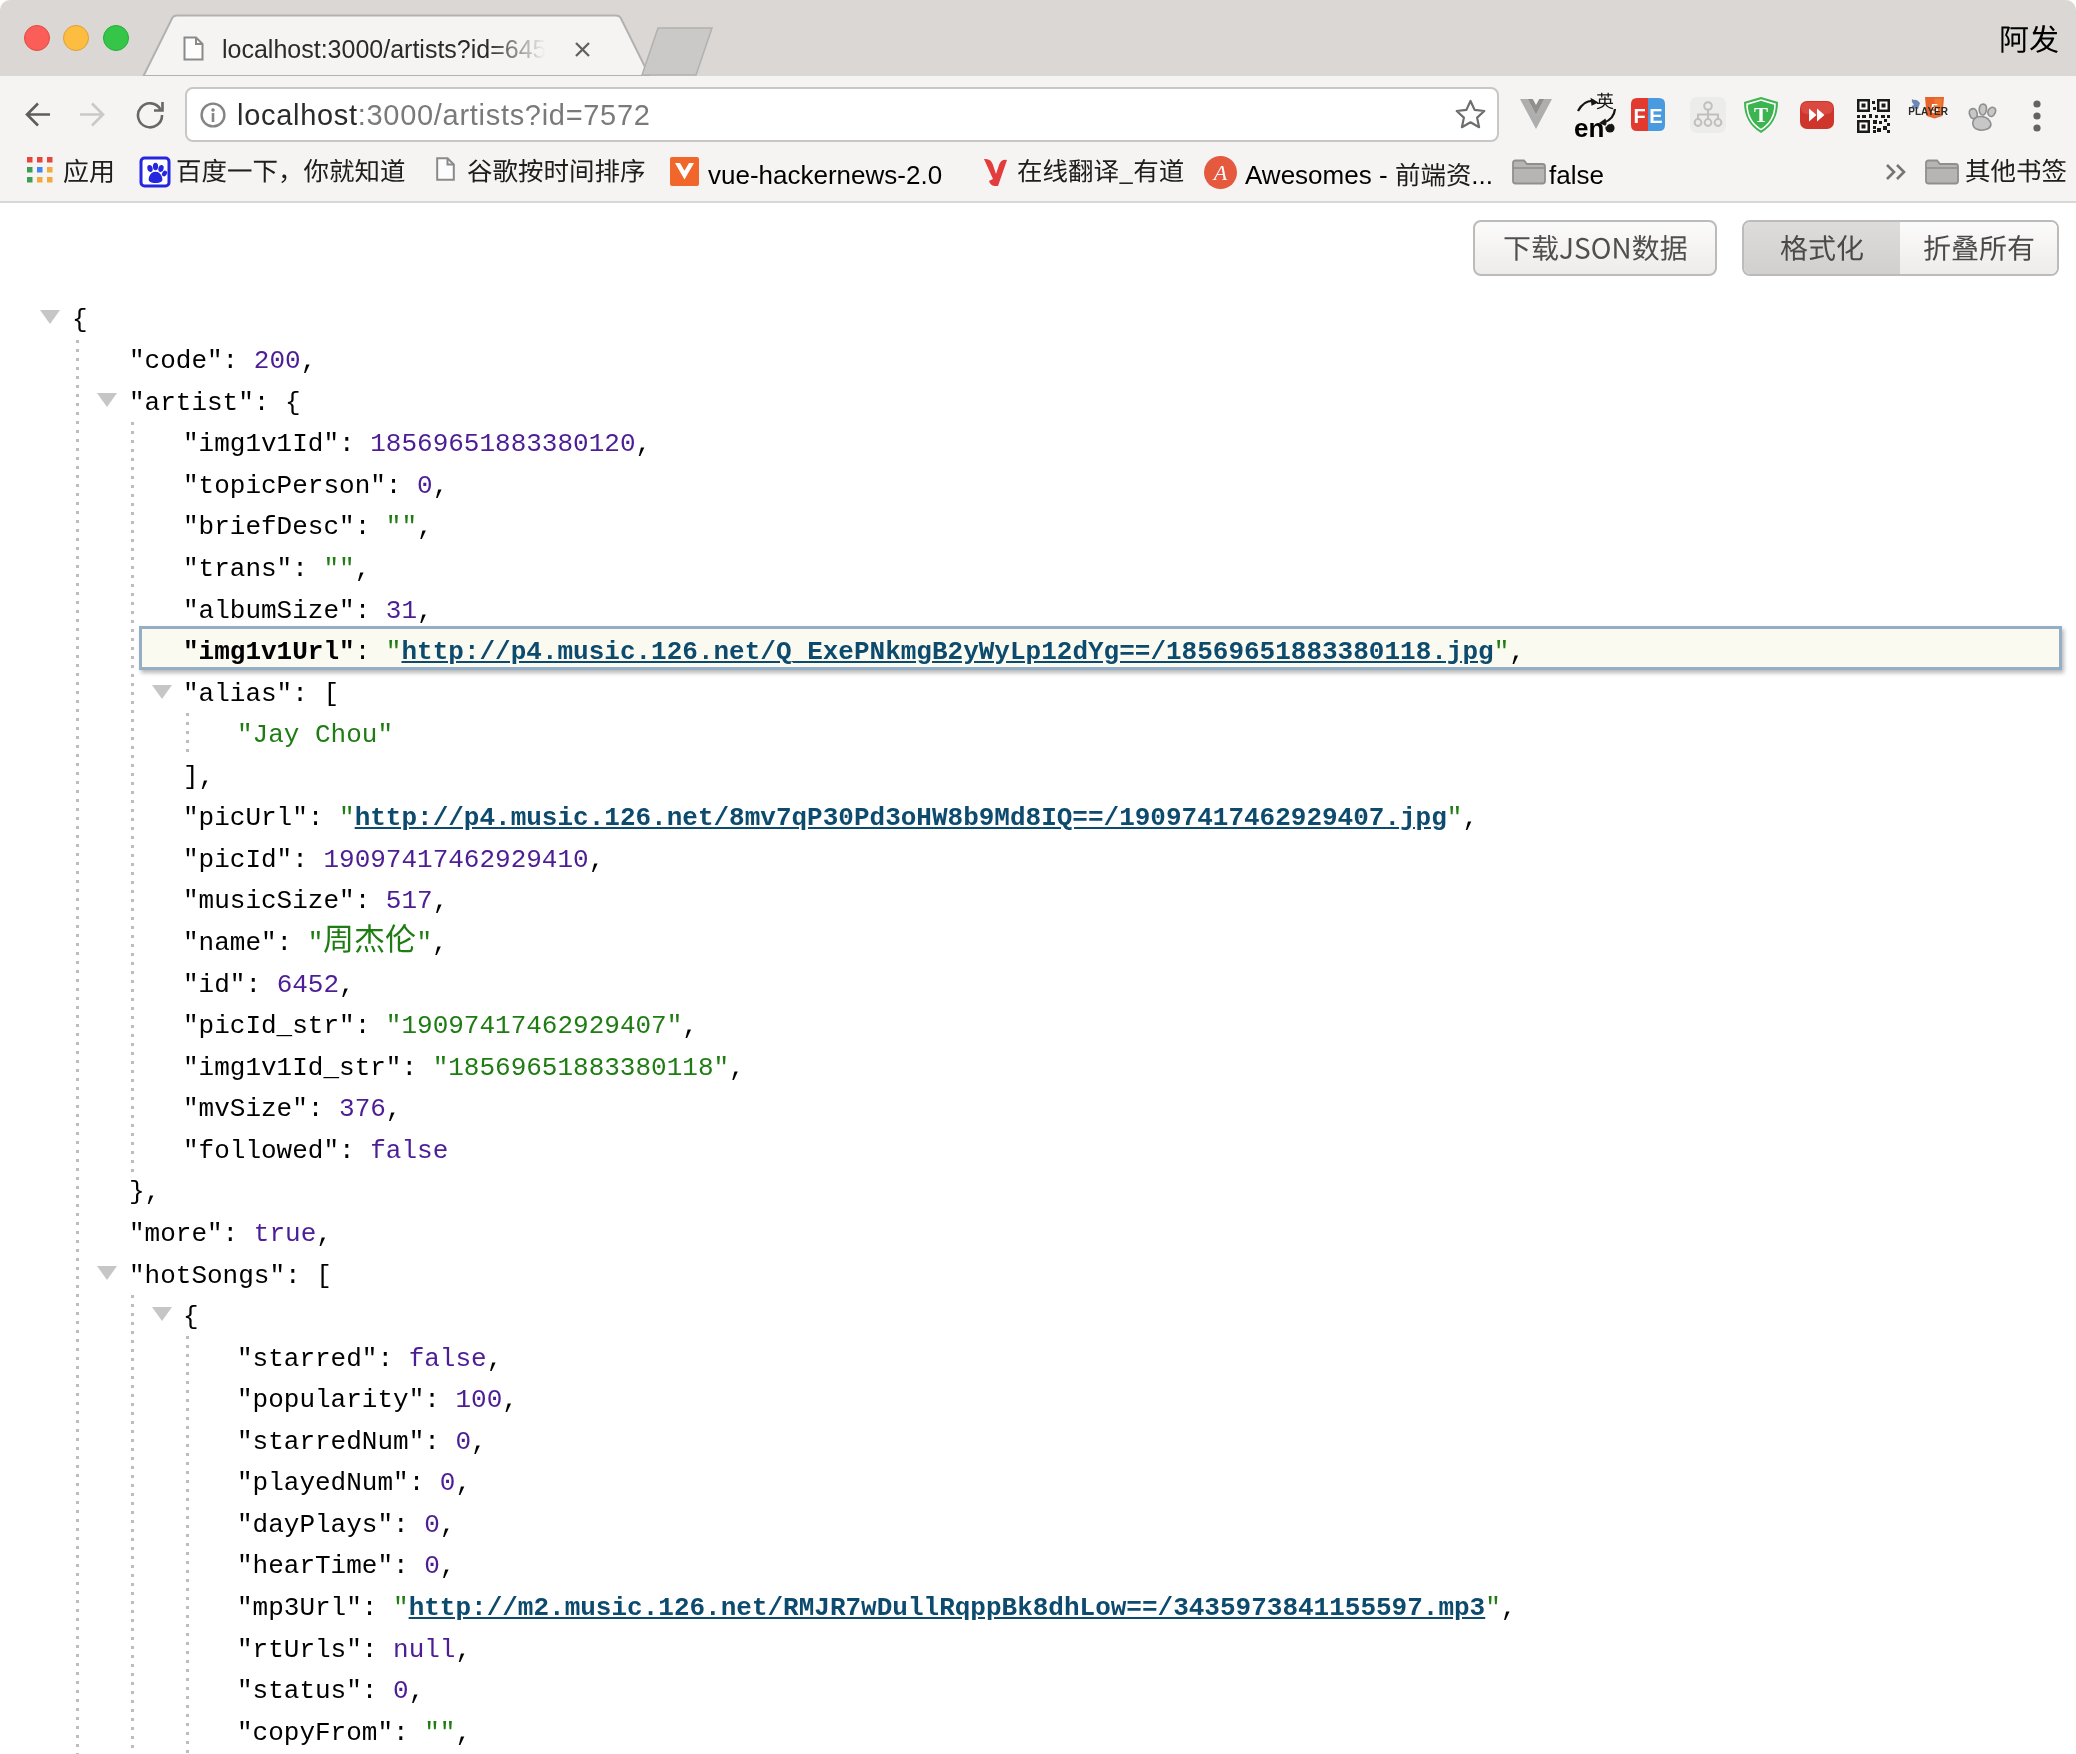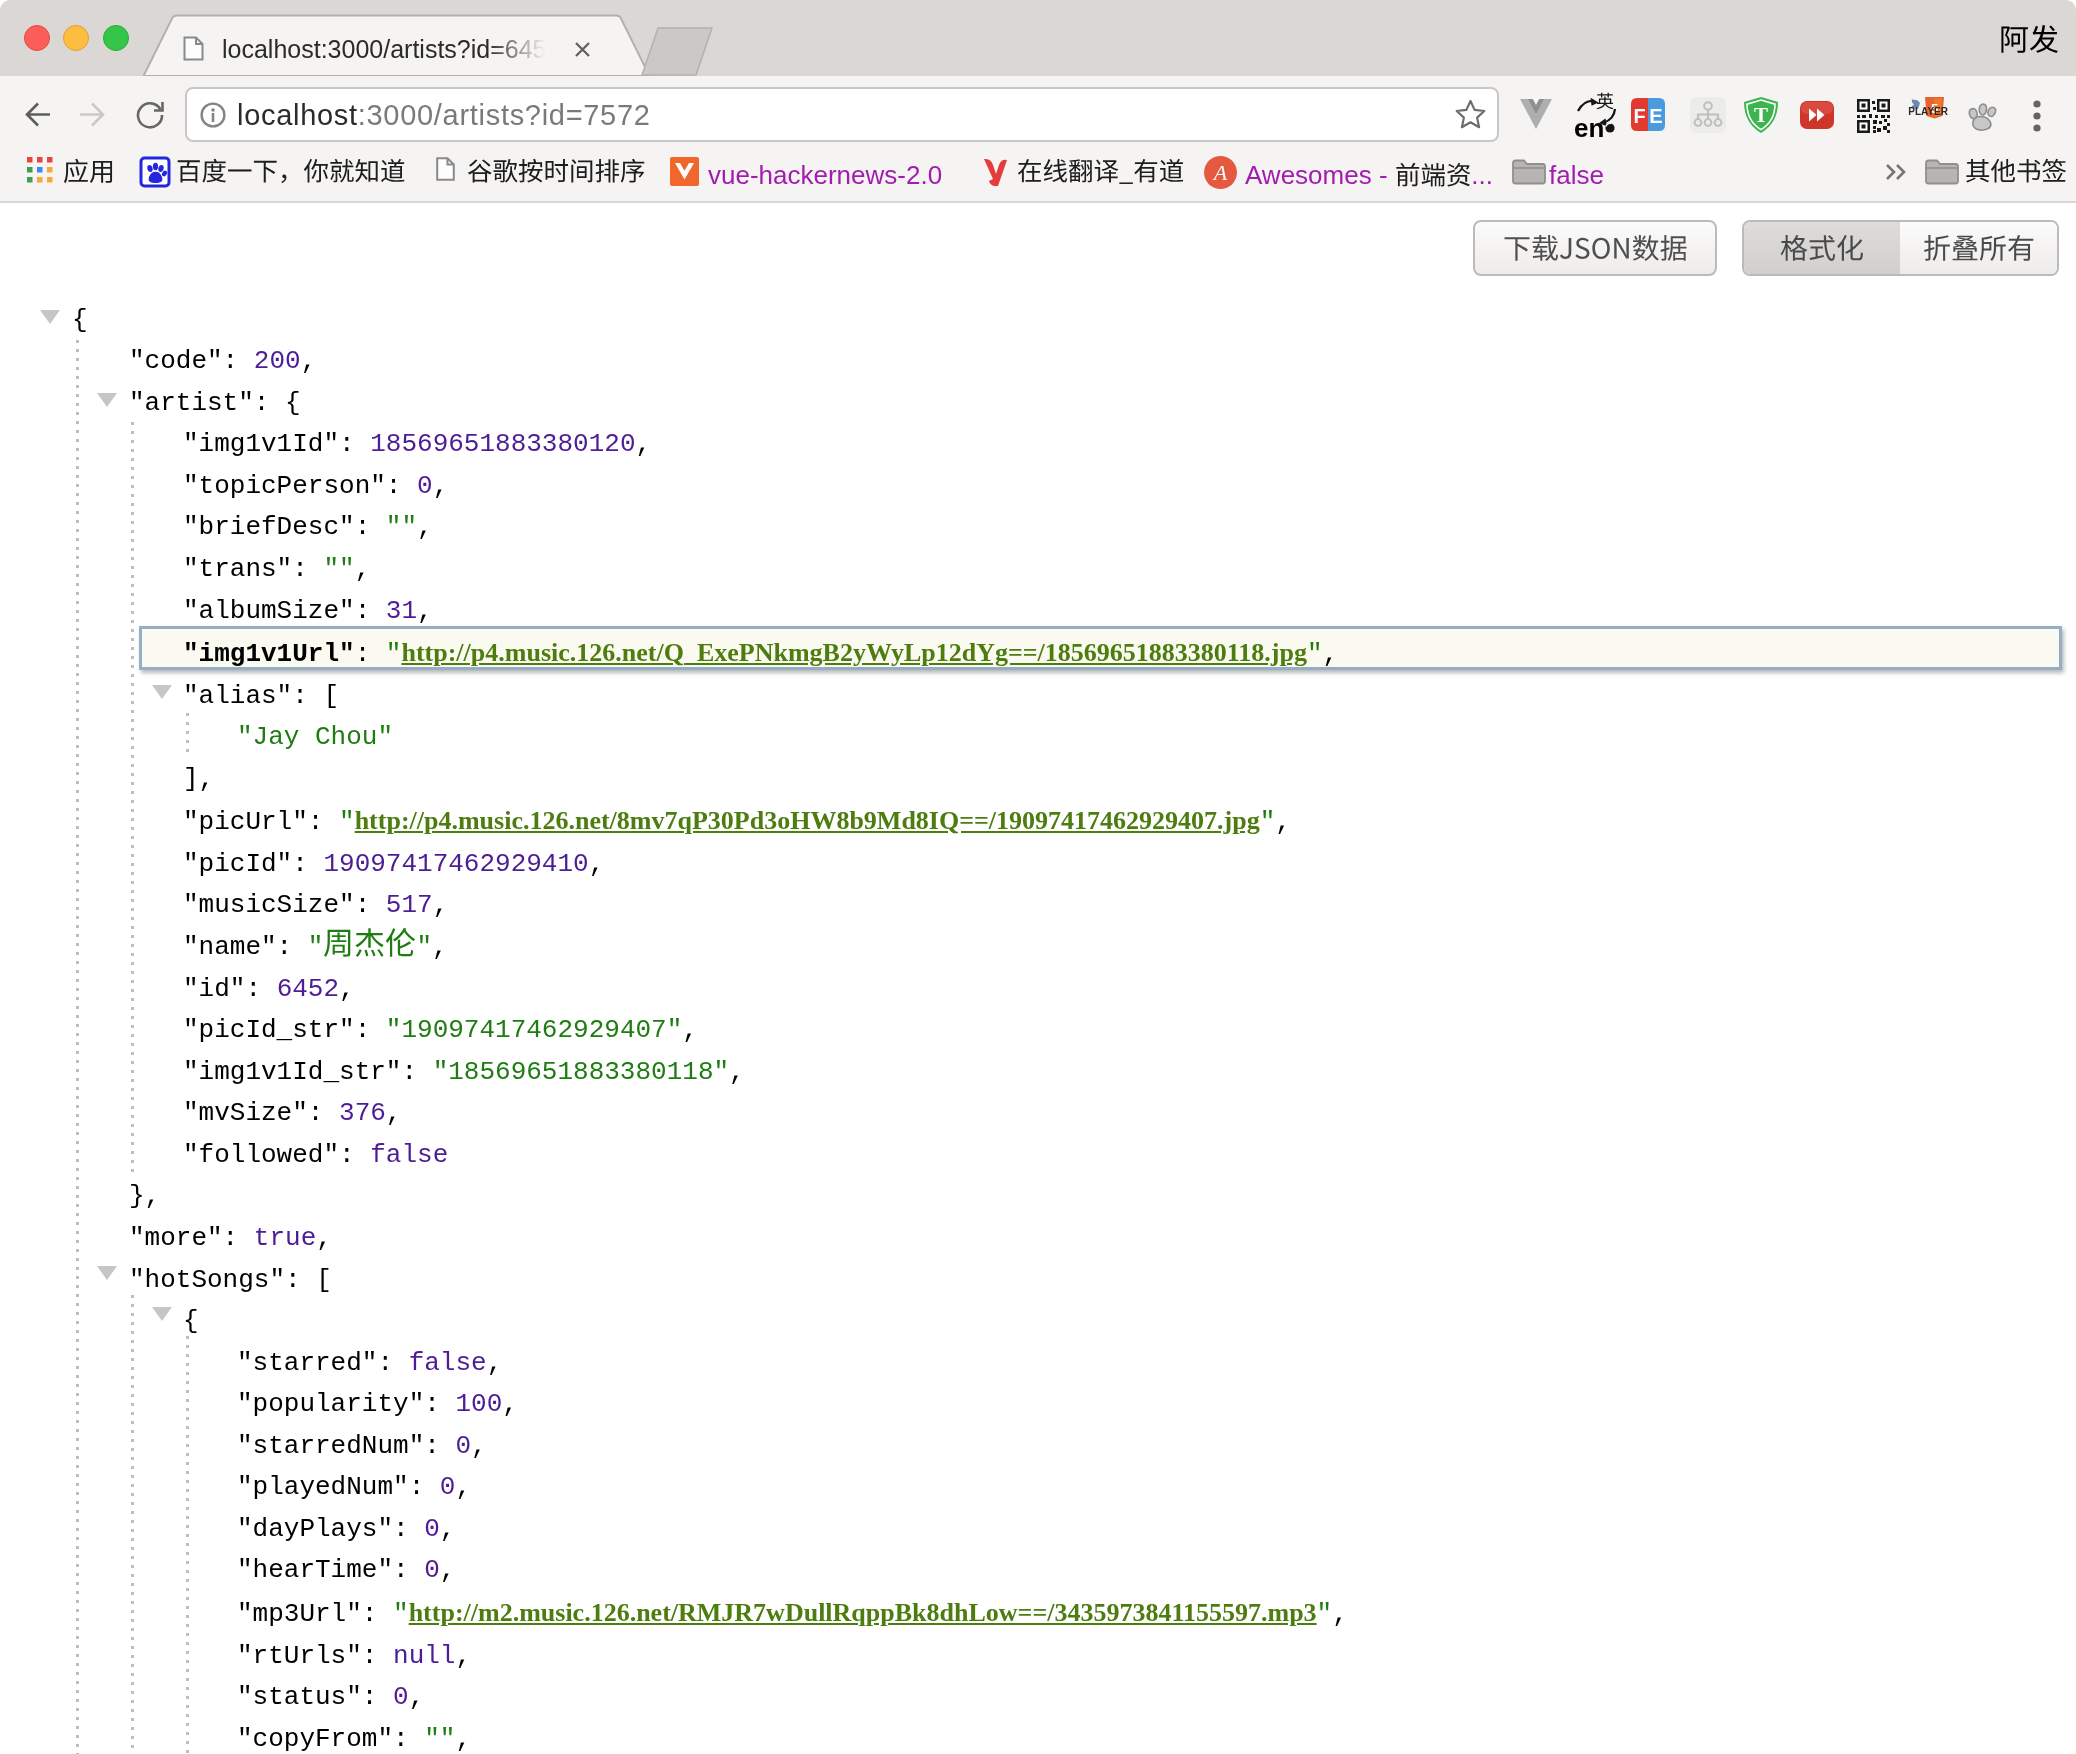--- a/index.html
+++ b/index.html
@@ -5,33 +5,33 @@
 html,body { width:2076px; height:1754px; overflow:hidden; background:#fff; }
 body { font-family:"Liberation Sans", sans-serif; position:relative; }
 .abs { position:absolute; }
 
 #tabstrip { position:absolute; left:0; top:0; width:2076px; height:76px; background:#dad7d5; border-radius:10px 10px 0 0; }
 #toolbar { position:absolute; left:0; top:76px; width:2076px; height:76px; background:#f5f4f2; }
 #bookmarks { position:absolute; left:0; top:152px; width:2076px; height:51px; background:#f5f4f2; border-bottom:2px solid #d9d7d5; }
 #content { position:absolute; left:0; top:203px; width:2076px; height:1551px; background:#fff; }
 .light { position:absolute; top:25px; width:26px; height:26px; border-radius:50%; }
 #urlbar { position:absolute; left:185px; top:87px; width:1314px; height:55px; background:#fff; border:2px solid #c9c7c5; border-radius:8px; }
-.bmtext { font-size:26px; color:#a21caf; }
+.bmtext { font-size:26px; color:#000000; }
 
 #btn-dl { position:absolute; left:1473px; top:220px; width:244px; height:56px; border:2px solid #bdbbb9; border-radius:8px; background:linear-gradient(#fcfbfb,#eeecea); display:flex; align-items:center; justify-content:center; }
 #seg { position:absolute; left:1742px; top:220px; width:317px; height:56px; border:2px solid #bdbbb9; border-radius:8px; overflow:hidden; display:flex; }
 #seg .c1 { width:156px; height:100%; background:linear-gradient(#dedcda,#d2d0ce); display:flex; align-items:center; justify-content:center; }
 #seg .c2 { flex:1; height:100%; background:linear-gradient(#fcfbfb,#eeecea); display:flex; align-items:center; justify-content:center; }
 
 #json { position:absolute; left:0; top:299.7px; width:2076px; font-family:"Liberation Mono", monospace; font-size:26px; line-height:41.55px; white-space:pre; color:#000; }
 #json .L0 { padding-left:72px; } #json .L1 { padding-left:129px; }
 #json .L2 { padding-left:183px; } #json .L3 { padding-left:237px; }
 .n { font-weight:normal; color:#4c1d95; }
 .s { color:#1e7c12; }
-.a { font-weight:bold; color:#4d7c0f; text-decoration:underline;font-family:Liberation Serif, serif; }
+.a { font-weight:bold; color:#0c4a6e; text-decoration:underline; }
 .kb { font-weight:bold; }
 .tri { position:absolute; width:0; height:0; border-left:10px solid transparent; border-right:10px solid transparent; border-top:14px solid #c6c6c6; }
 .guide { position:absolute; width:3px; background-image:repeating-linear-gradient(to bottom,#bdbdbd 0 3px,transparent 3px 9px); }
 #hl { position:absolute; left:139px; top:626px; width:1923px; height:44px; background:#fbfaf0; border:3px solid #94aec6; box-shadow:2px 3px 4px rgba(0,0,0,0.28); }
 </style></head><body>
 <div id="tabstrip">
     <div class="light" style="left:24px; background:#fb5d58; border:1px solid #e2493f;"></div>
     <div class="light" style="left:63px; background:#fdbd40; border:1px solid #e0a030;"></div>
     <div class="light" style="left:103px; background:#35c649; border:1px solid #23ad35;"></div>
     <svg class="abs" style="left:142px; top:14px;" width="520" height="62" viewBox="0 0 520 62">

